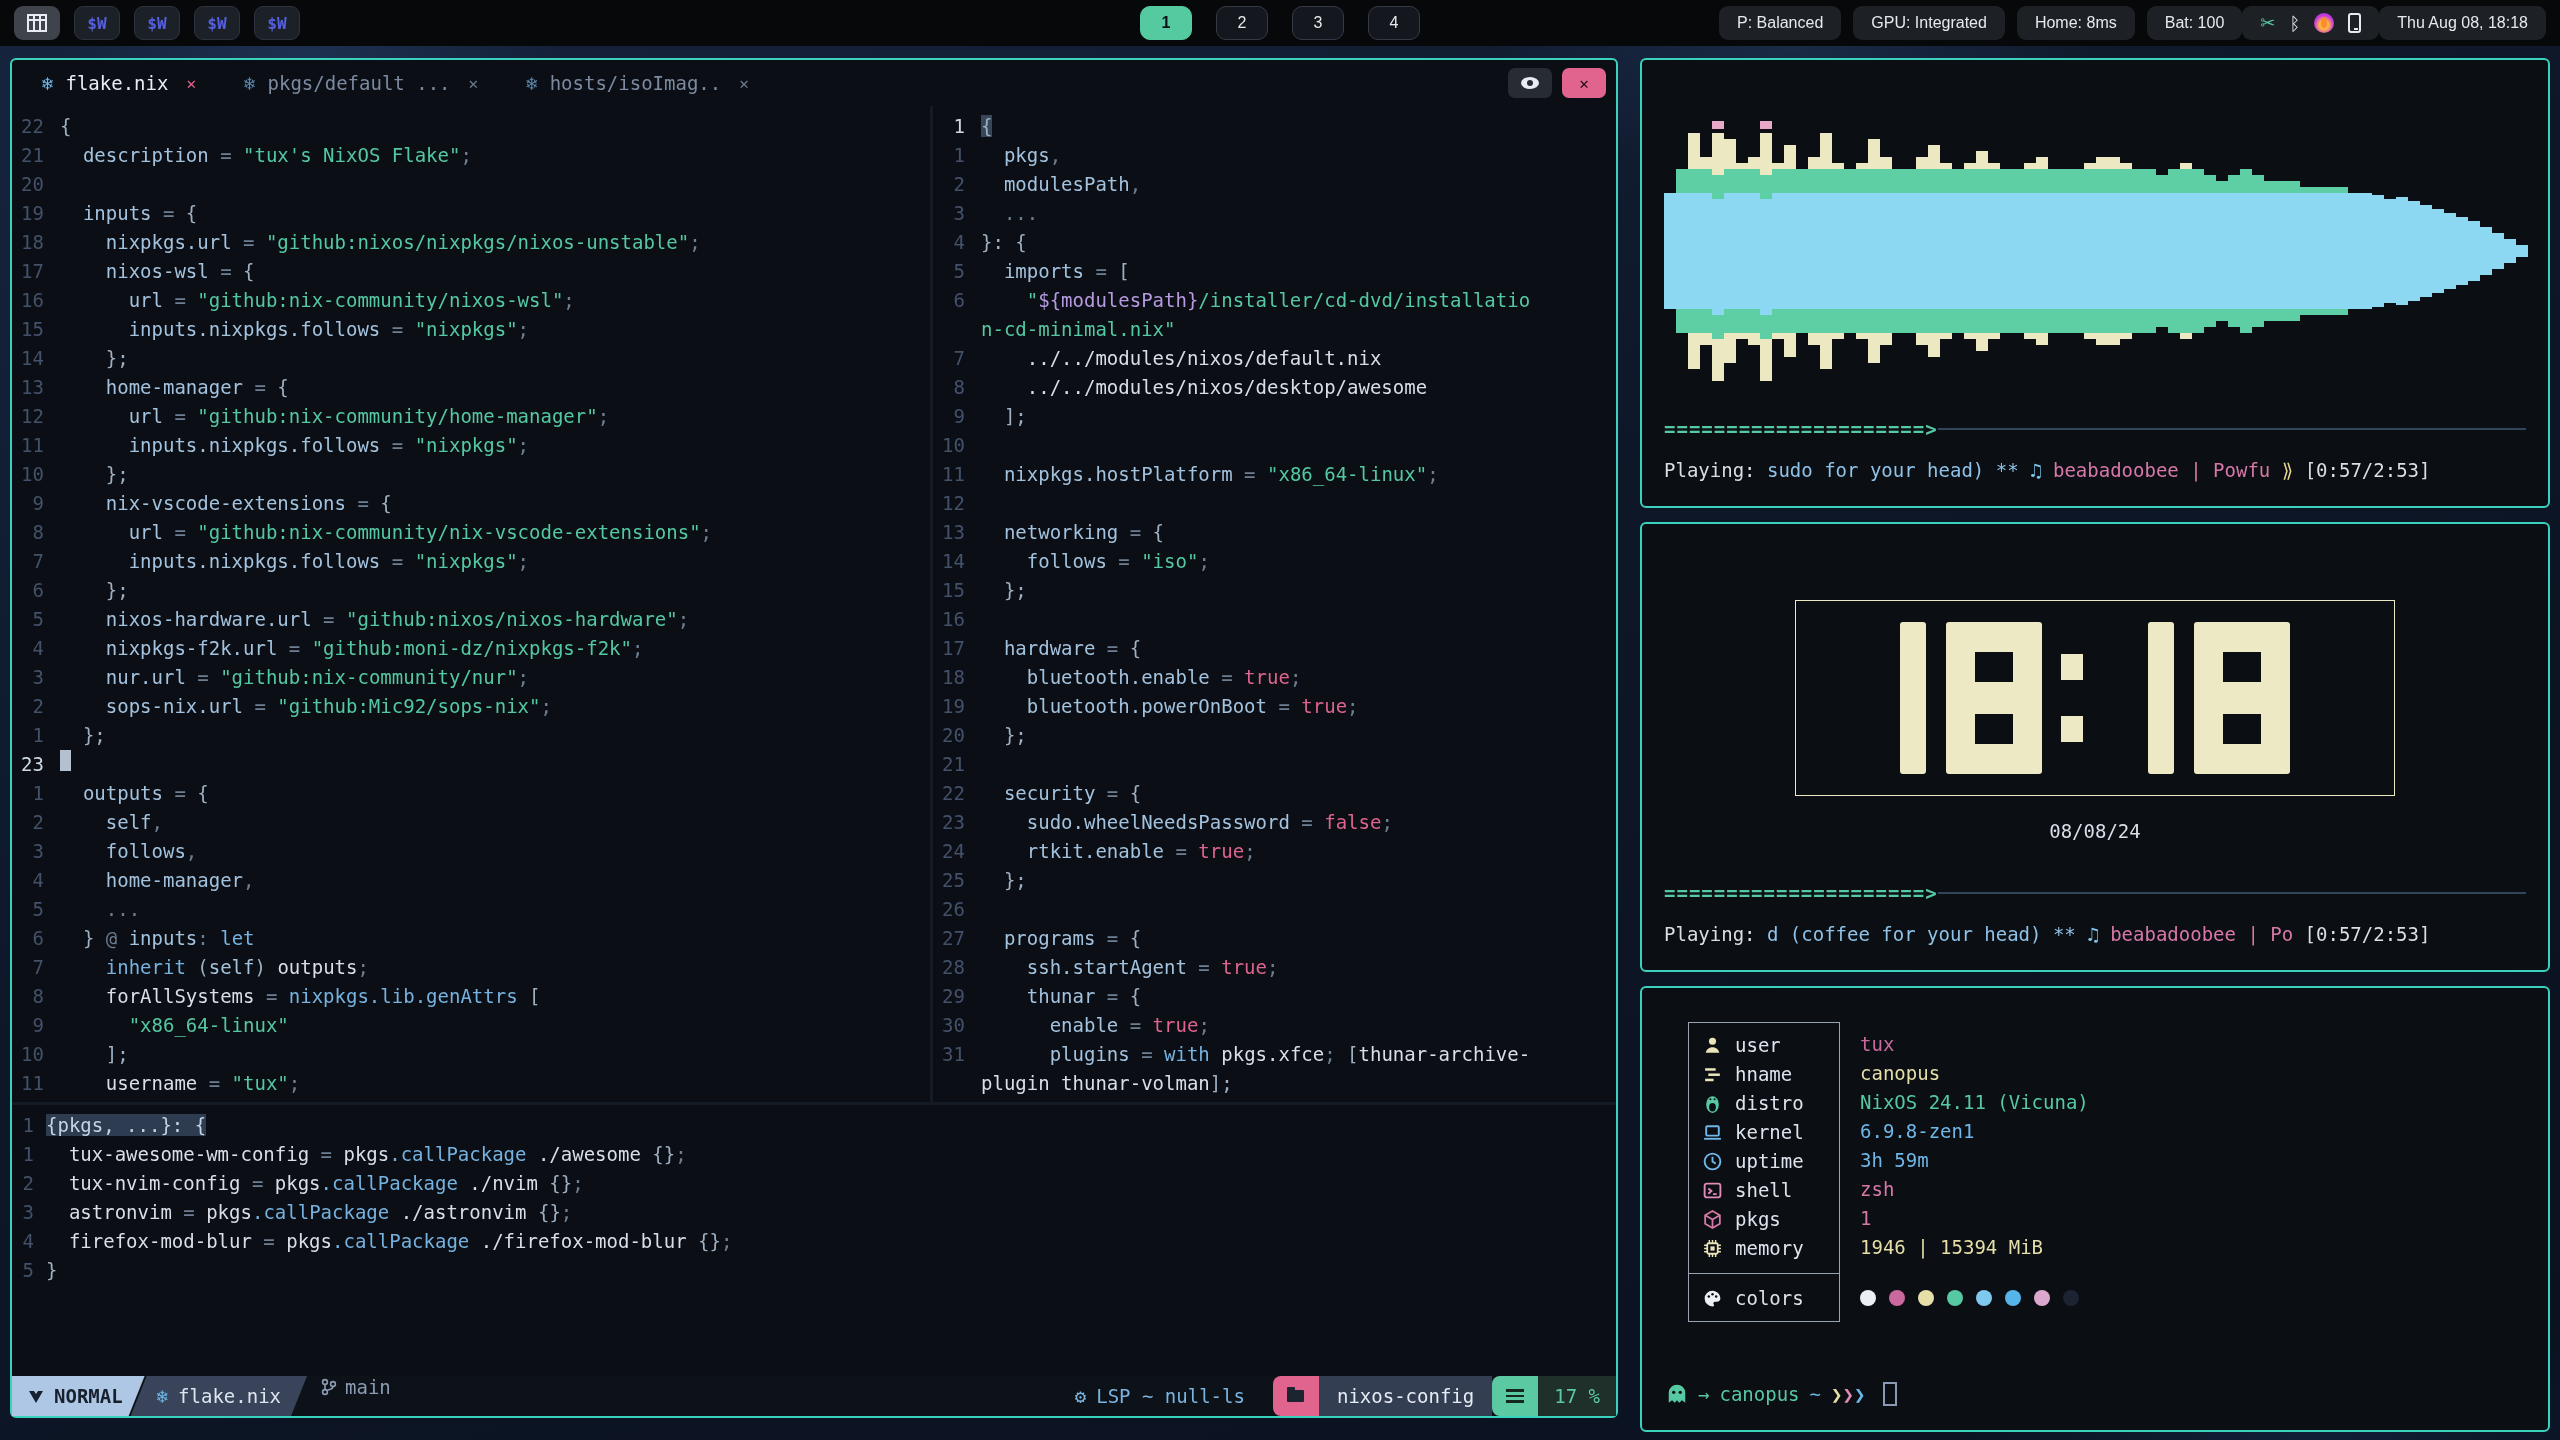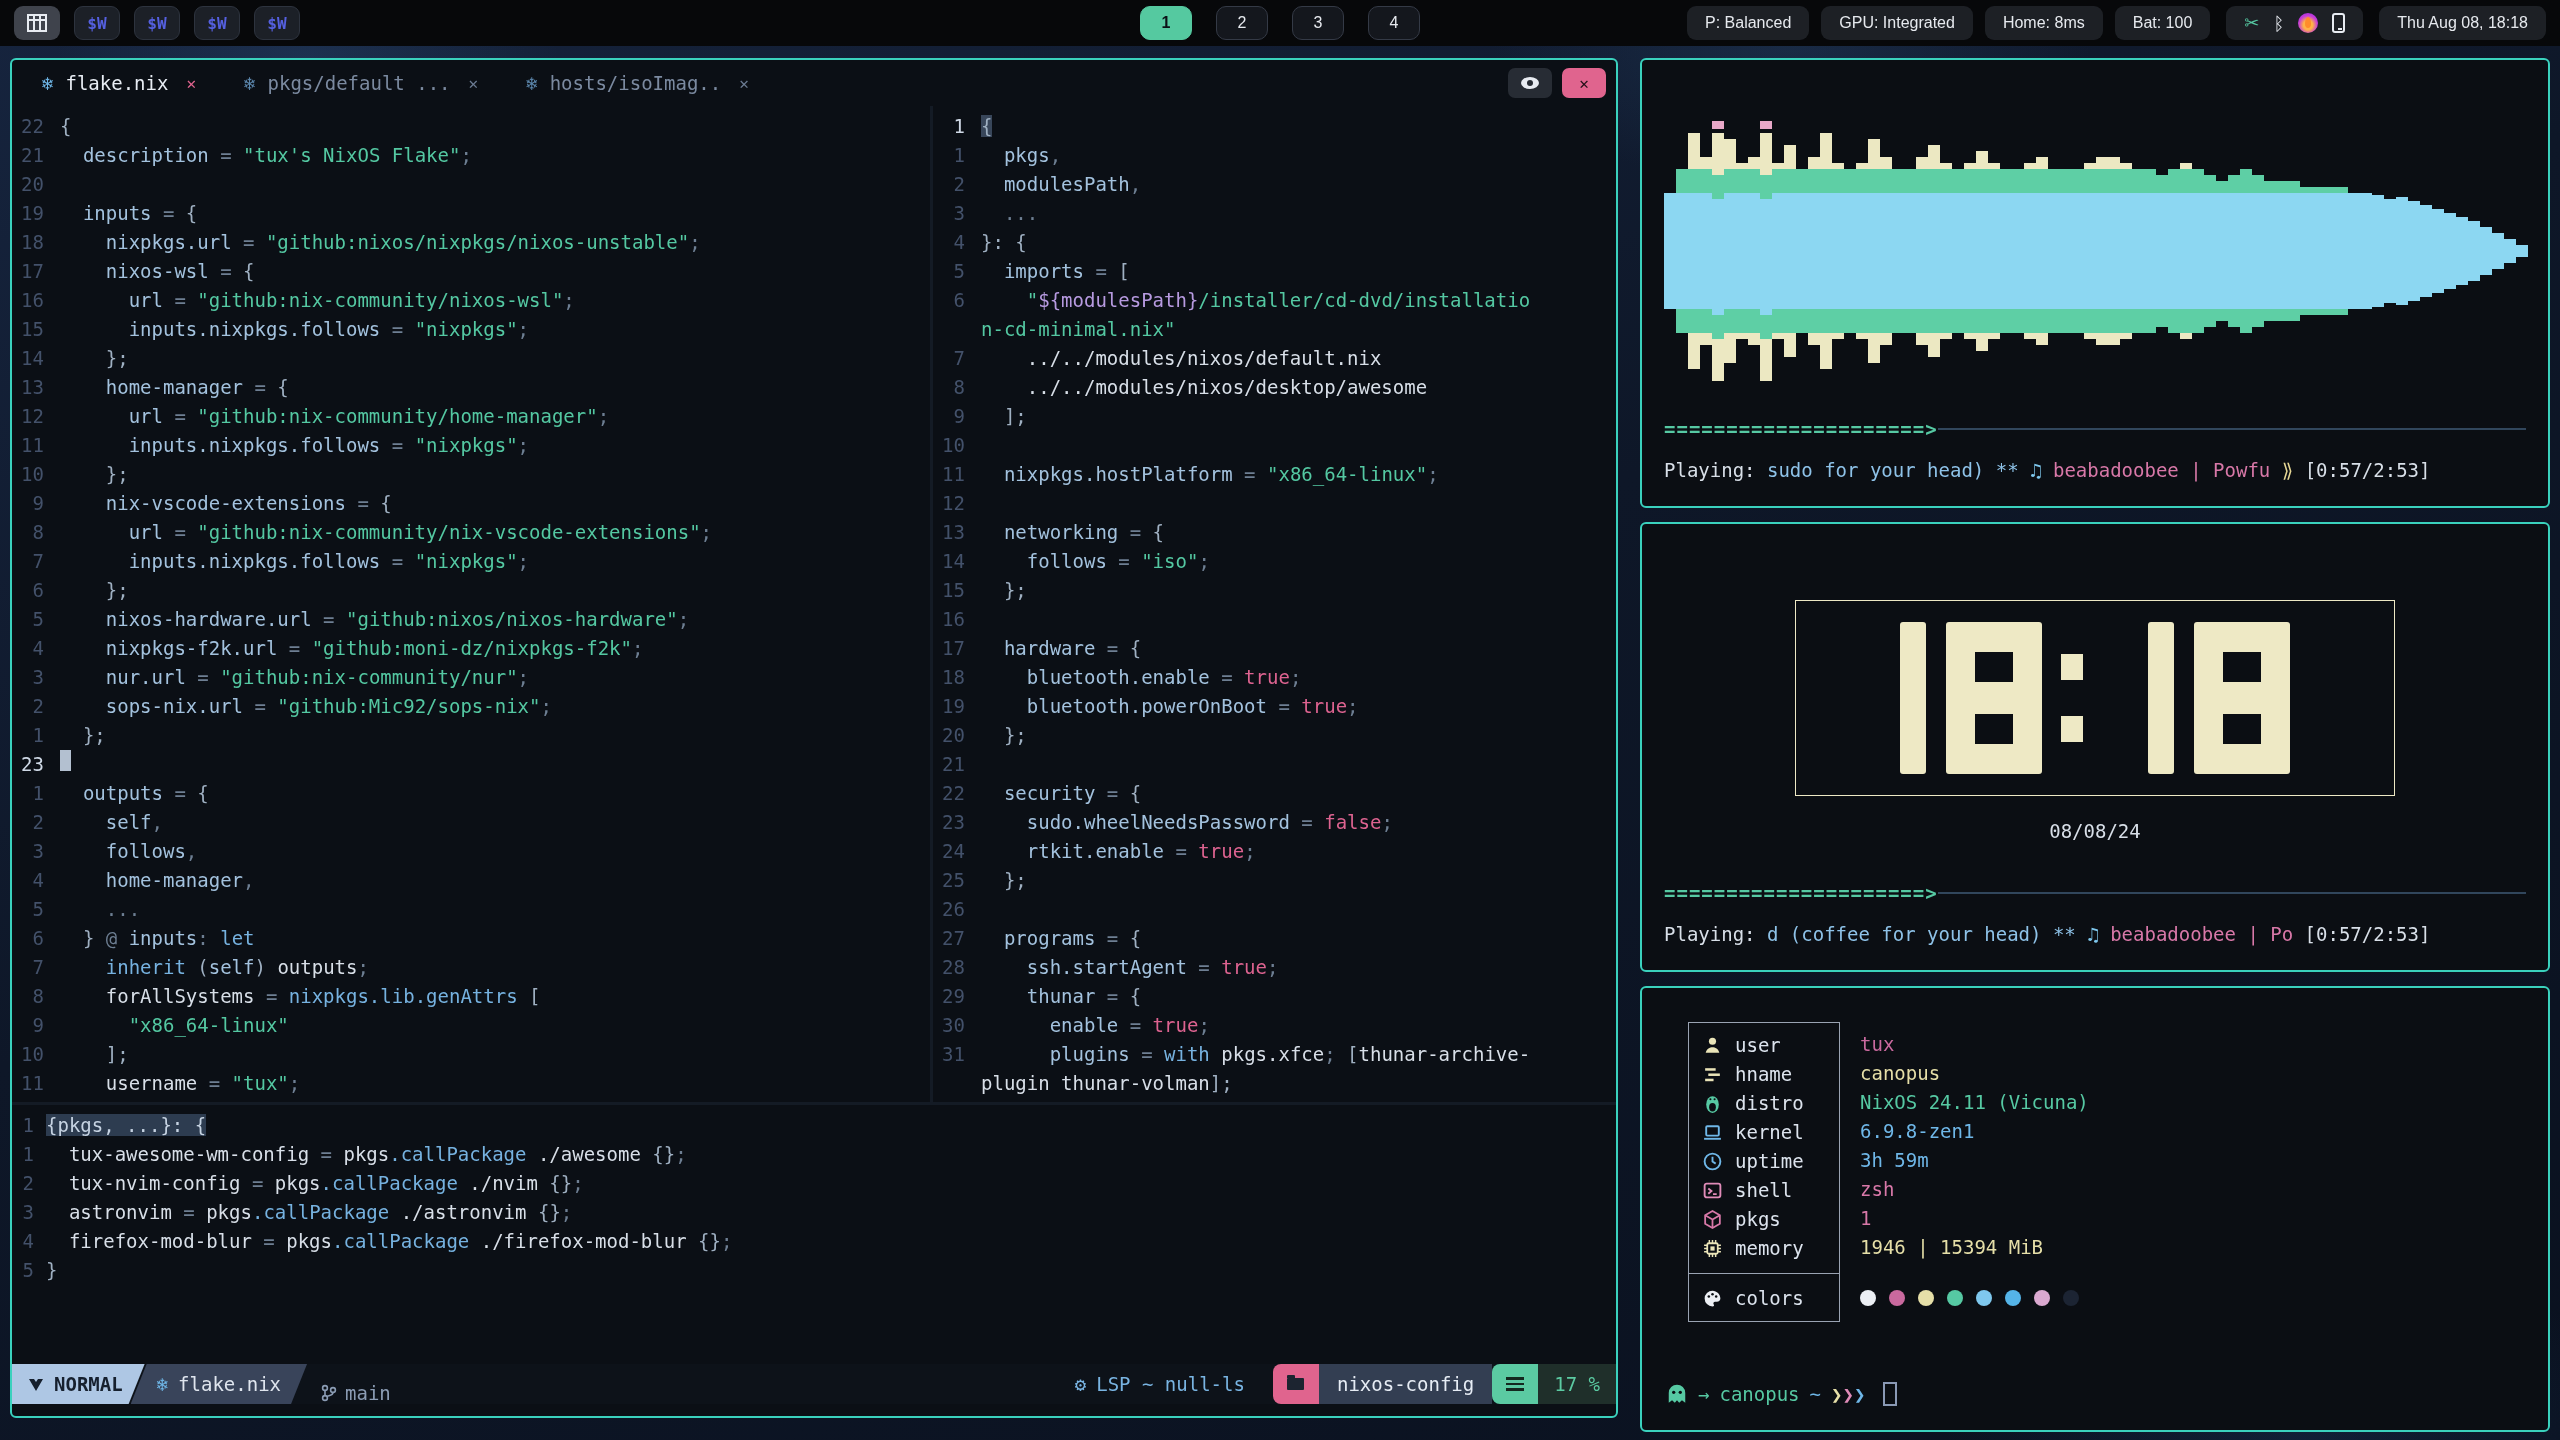--- a/index.html
+++ b/index.html
@@ -18,21 +18,21 @@
             display:flex; align-items:center; padding:0 14px; }
   .tb-left { display:flex; gap:14px; align-items:center; }
   .iconbox { width:46px; height:34px; border-radius:9px; display:flex; align-items:center; justify-content:center; }
   .launcher { background:#3f434c; }
   .ws { background:#1c2027; border:1px solid #2d333e; color:#5560e0;
         font:bold 16px "DejaVu Sans Mono",monospace; }
   .tb-center { position:absolute; left:50%; transform:translateX(-50%); display:flex; gap:24px; }
   .tag { width:52px; height:34px; border-radius:10px; background:#14171d; border:1px solid #343a46;
          color:#e6e9ee; font:16px "Liberation Sans",sans-serif; display:flex; align-items:center; justify-content:center; }
   .tag.active { background:#55c9a0; border-color:#55c9a0; color:#0c1117; font-weight:bold; }
-  .tb-right { margin-left:auto; display:flex; gap:16px; align-items:flex-start; }
+  .tb-right { margin-left:auto; display:flex; gap:0; align-items:flex-start; }
   .pill { height:34px; border-radius:9px; background:#1d2025; color:#e6e9ee;
           font:16px "Liberation Sans",sans-serif; display:flex; align-items:center; padding:0 18px; gap:14px; }
   .tray-scissors { color:#56c9a3; font-size:18px; }
   .tray-bt { color:#e8ecf2; font-size:18px; font-family:"DejaVu Sans",sans-serif; }
   .flame-circle { width:20px; height:20px; border-radius:50%;
                   background:radial-gradient(circle at 50% 60%, #ffb347 0 30%, #c83cd8 60%, #8a2be2 100%); position:relative; }
   .flame-circle::after { content:""; position:absolute; left:7px; top:4px; width:6px; height:11px;
                   background:#ff8c2a; border-radius:50% 50% 50% 50%/60% 60% 40% 40%; }
   .phone { width:13px; height:20px; border:2px solid #e8ecf2; border-radius:3px; position:relative; }
   .phone::after { content:""; position:absolute; left:3.5px; bottom:1px; width:4px; height:2px; background:#e8ecf2; }
@@ -73,22 +73,22 @@
   #paneBottom .lnum { width:34px; padding-right:12px; }
   .lnum.cur { color:#cfd9e6; }
   .cursor-block { display:inline-block; width:11px; height:21px; background:#b3c0d0; align-self:center; }
   .tk.pu { color:#9fb0c2; } .tk.op { color:#6e7f93; } .tk.id { color:#a3c2de; }
   .tk.st { color:#54c8a2; } .tk.kw { color:#76b2e0; } .tk.bo { color:#dd6390; }
   .tk.df { color:#d8dfe8; } .tk.ip { color:#b79ae0; }
   .tk.hl { background:#2d3c50; color:#c6d3e2; }
   .tk.dimcur { background:#38465a; }
 
   
-  .statusline { position:absolute; left:0; right:0; bottom:12px; height:40px; background:#0d1219;
-                display:flex; align-items:flex-end; font:19px "DejaVu Sans Mono",monospace; overflow:hidden; }
+  .statusline { position:absolute; left:0; right:0; bottom:0; height:40px; background:#0d1219;
+                display:flex; align-items:flex-start; font:19px "DejaVu Sans Mono",monospace; overflow:hidden; }
   .sl-mode { background:#aec7e4; color:#16202e; height:100%; display:flex; align-items:center; gap:10px;
              padding:0 22px 0 16px; font-weight:bold; clip-path:polygon(0 0,100% 0,calc(100% - 16px) 100%,0 100%); }
   .sl-file { background:#39445a; color:#dfe5ee; height:100%; display:flex; align-items:center; gap:10px;
              padding:0 26px; margin-left:-14px; clip-path:polygon(16px 0,100% 0,calc(100% - 16px) 100%,0 100%); }
   .sl-file .snow { color:#6fb7e8; }
   .sl-branch { color:#8b9cb4; display:flex; align-items:center; gap:8px; margin-left:14px; }
   .sl-right { margin-left:auto; display:flex; align-items:center; height:100%; }
   .sl-lsp { color:#79b4e2; display:flex; align-items:center; gap:10px; margin-right:28px; }
   .chip { width:46px; height:100%; display:flex; align-items:center; justify-content:center; border-radius:8px 0 0 8px; }
   .chip.pink { background:#e0648e; }

